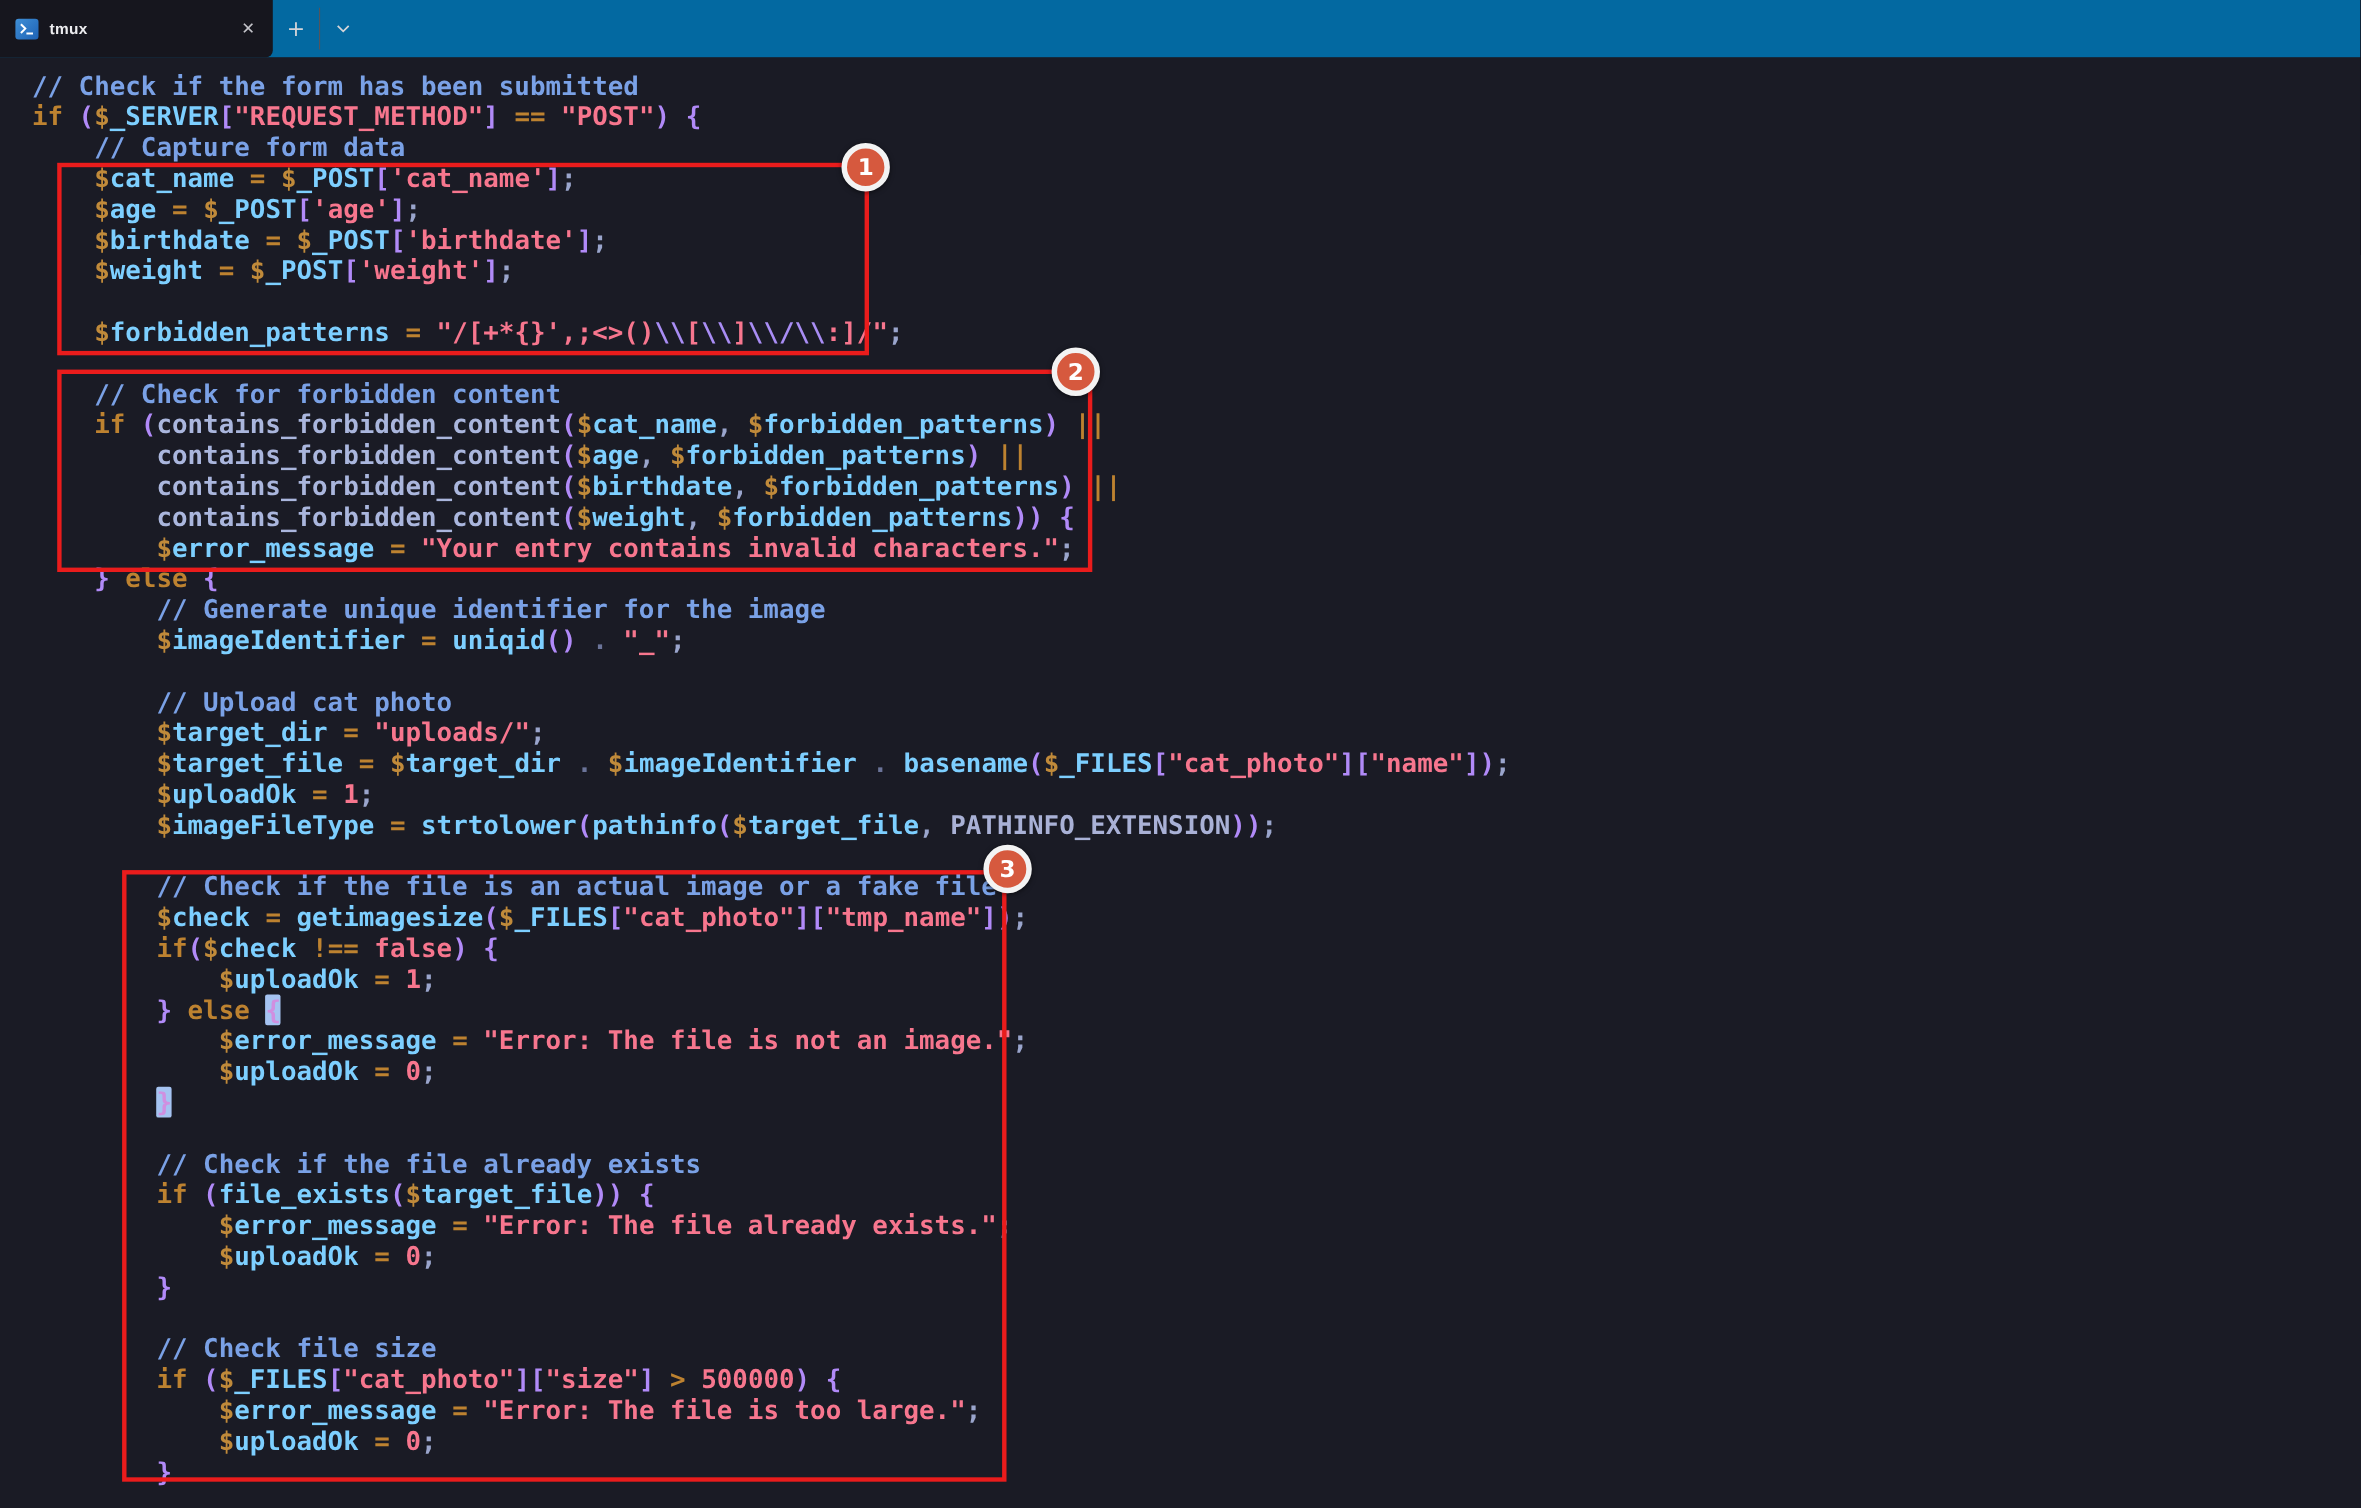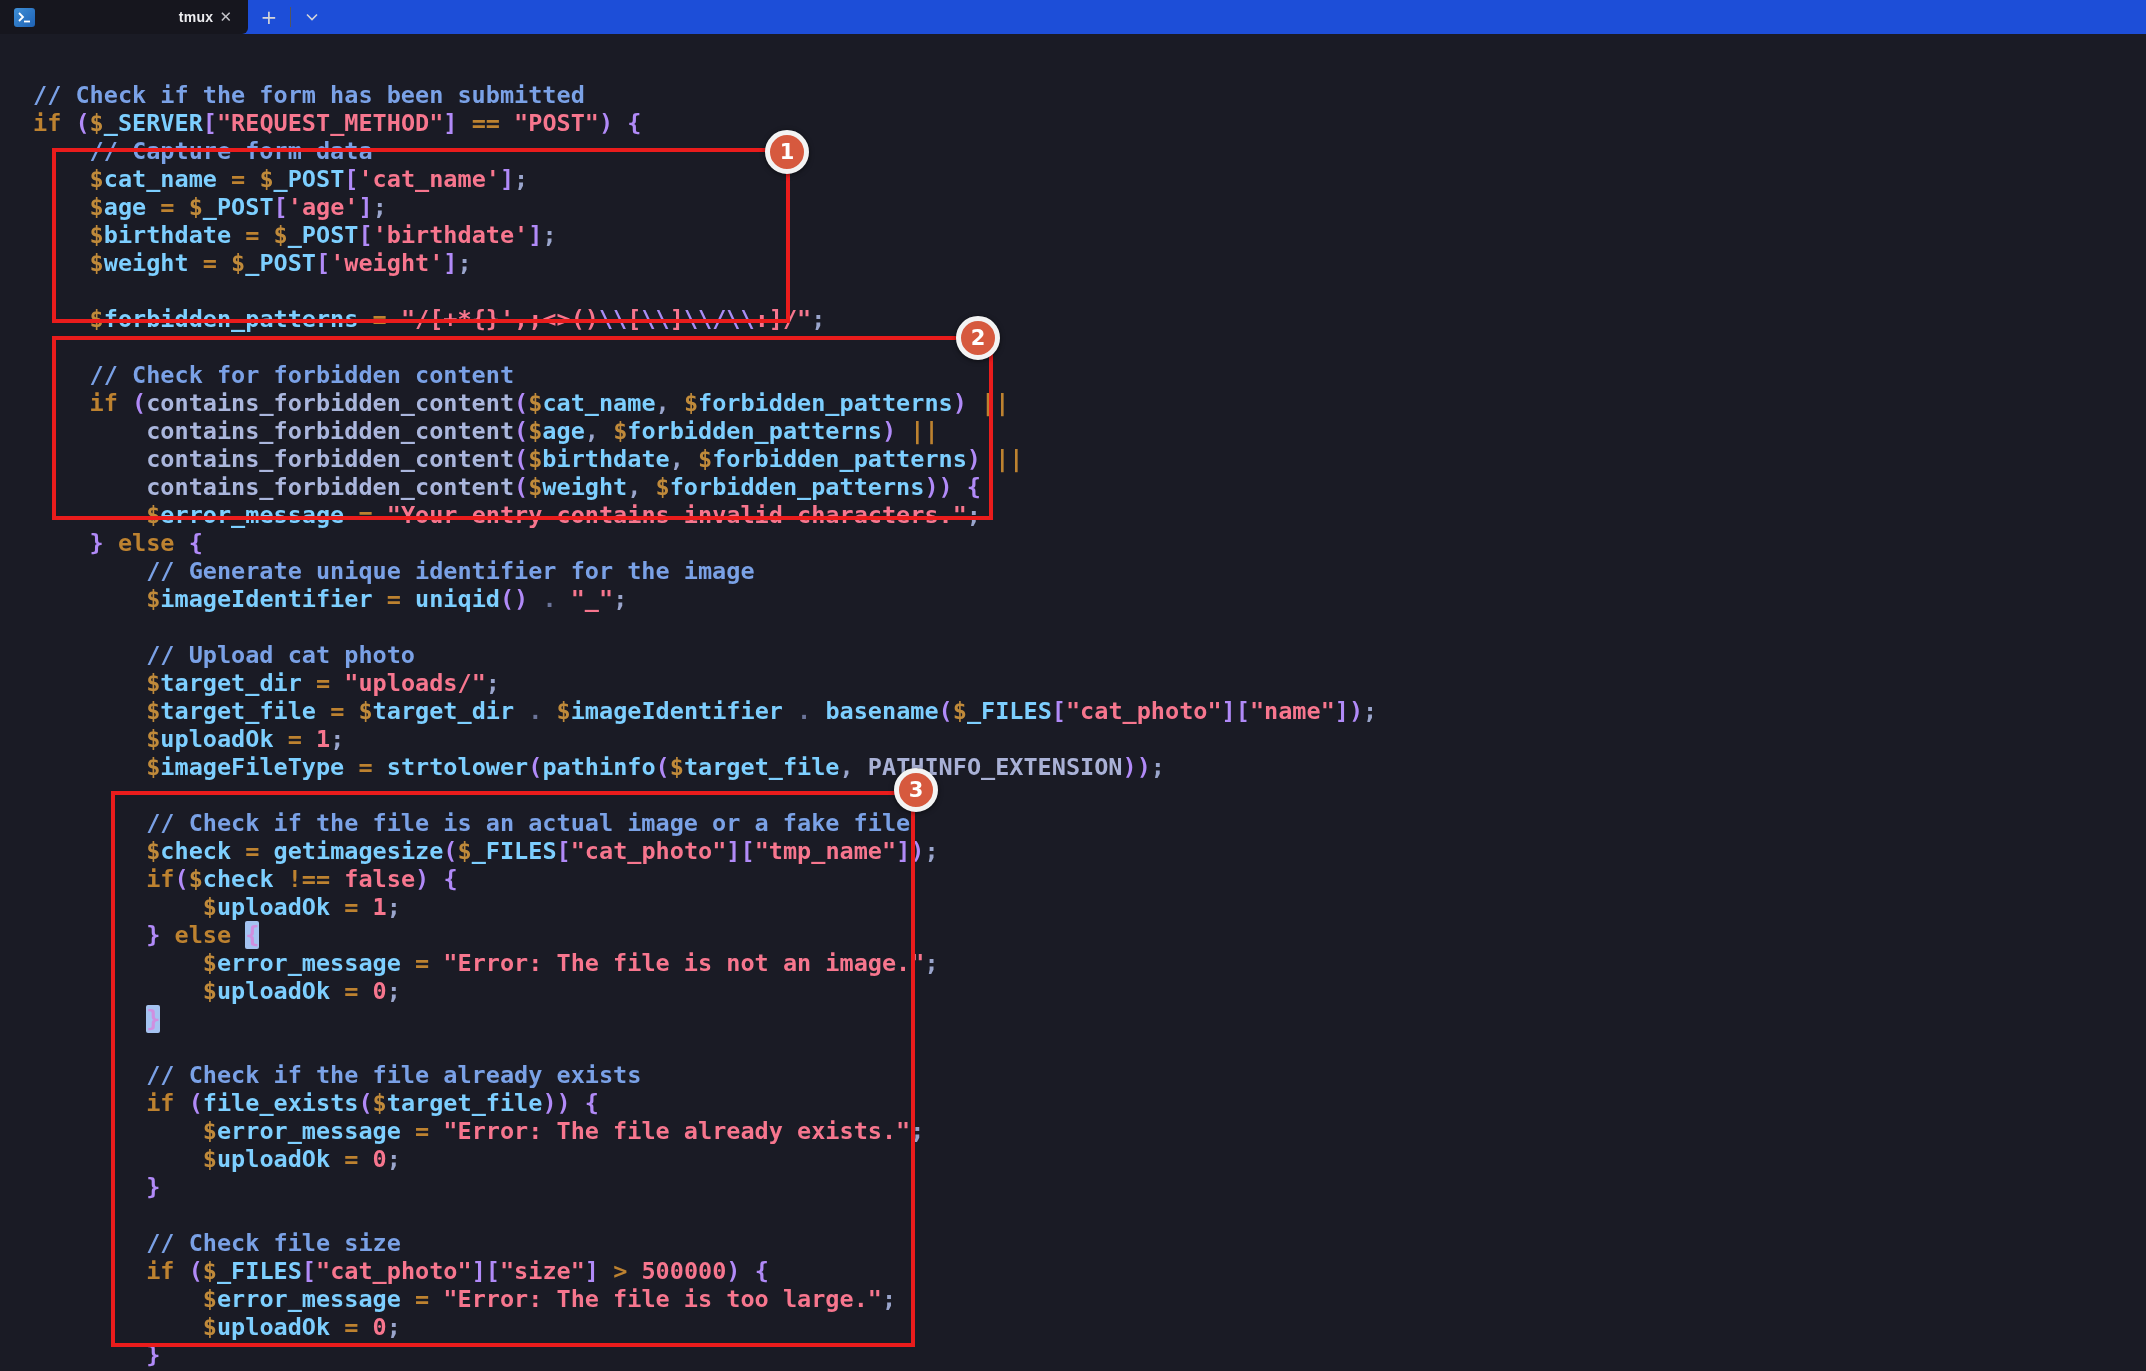--- a/index.html
+++ b/index.html
@@ -2,22 +2,22 @@
 <html><head>
 <meta charset="utf-8">
 <style>
   html,body{margin:0;padding:0;background:#101018;}
   #screen{
     position:relative;width:2146px;height:1371px;overflow:hidden;
     background:#1a1b25;font-family:"DejaVu Sans Mono","Liberation Mono",monospace;
   }
   
   .tabbar{
-    position:absolute;left:0;top:0;width:2146px;height:34px;background:#1d4ed8;
-    display:flex;align-items:stretch;z-index:2;text-align:right;
+    position:absolute;left:0;top:0;width:2146px;height:52px;background:#0369a1;
+    display:flex;align-items:stretch;z-index:2;
   }
   .tab{
     width:248px;background:#16161e;display:flex;align-items:center;
     padding:0 10px 0 14px;box-sizing:border-box;border-radius:0 0 6px 0;
   }
   .tabicon{
     width:21px;height:19px;border-radius:3px;flex:0 0 auto;
     background:linear-gradient(135deg,#3f8fd6 0%,#1e62b5 100%);
     display:flex;align-items:center;justify-content:center;margin-right:10px;
   }
@@ -33,21 +33,21 @@
     color:#d4d4d8;font-size:20px;display:flex;align-items:center;justify-content:center;
     width:42px;font-family:"DejaVu Sans",sans-serif;
   }
   .tabdivider{width:1px;background:#55555d;margin:7px 0;}
   .tabmenu{display:flex;align-items:center;justify-content:center;width:42px;}
   
   .term{
     position:absolute;left:0;top:34px;right:0;bottom:0;z-index:1;
   }
   pre.code{
-    margin:17px;padding:30px 0 0 16px;white-space:pre;
+    margin:0;padding:30px 0 0 29px;white-space:pre;
     font:bold 23.5px/28px "DejaVu Sans Mono","Liberation Mono",monospace;
     color:#a9b1d6;
   }
   .c{color:#7aa1e6;}           
   .k{color:#bd8230;}           
   .g{color:#c08a3a;}           
   .v{color:#7dcfff;}           
   .f{color:#7dcfff;}           
   .u{color:#aab6dd;}           
   .s{color:#f7768e;}           

